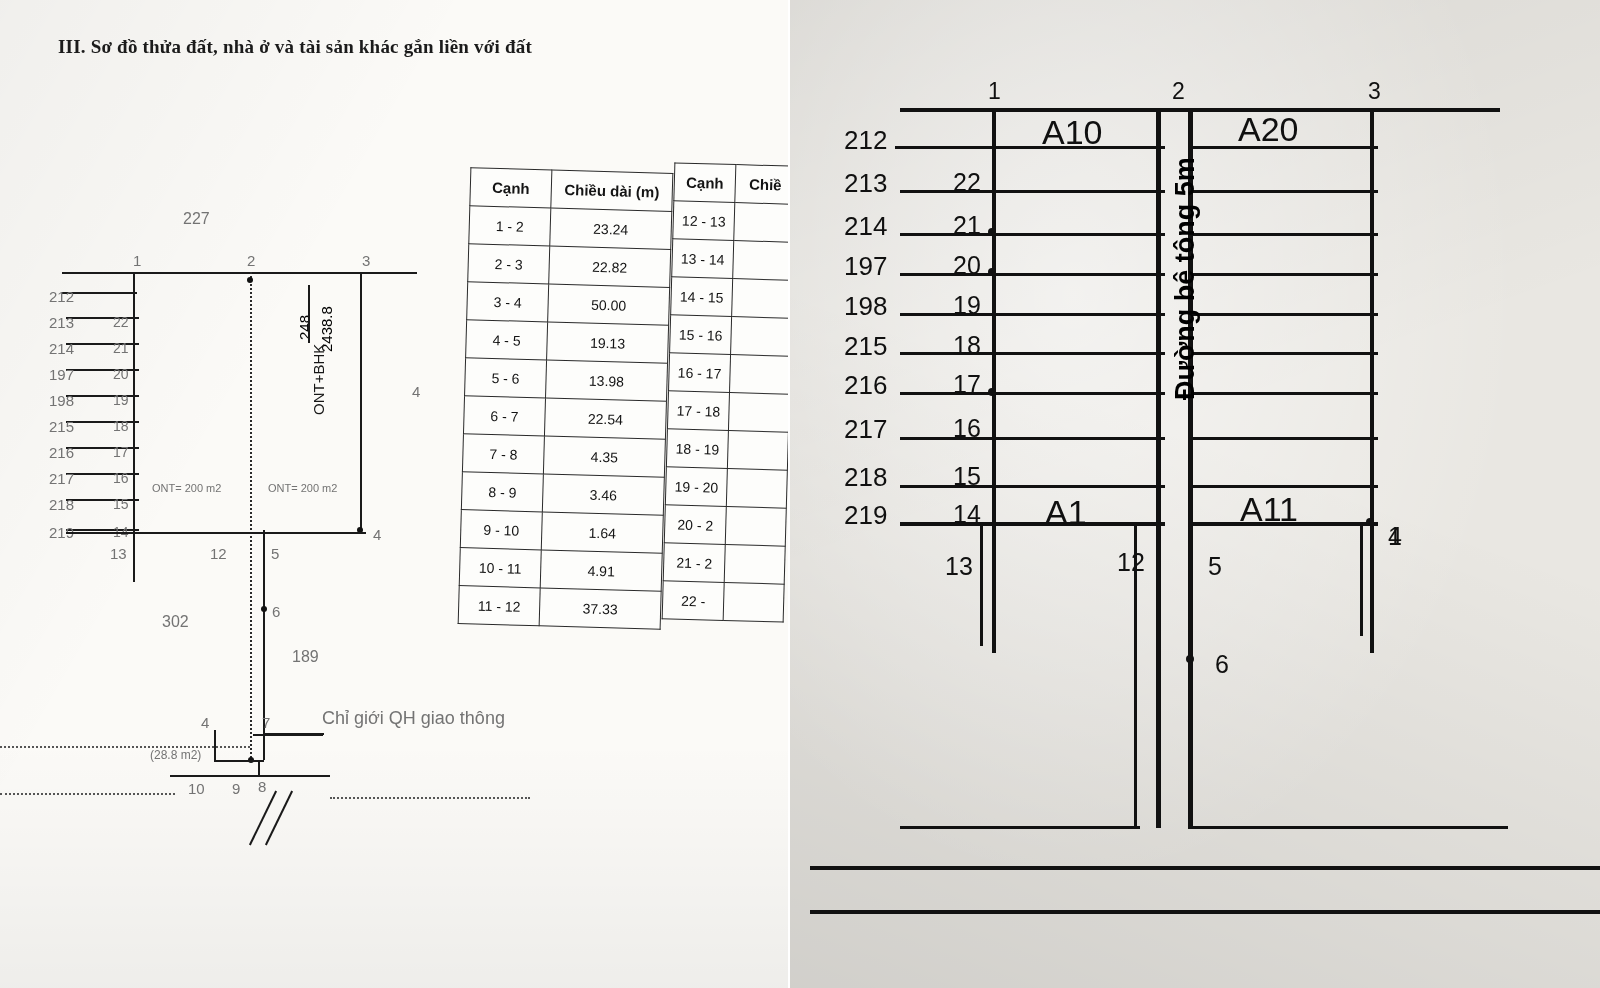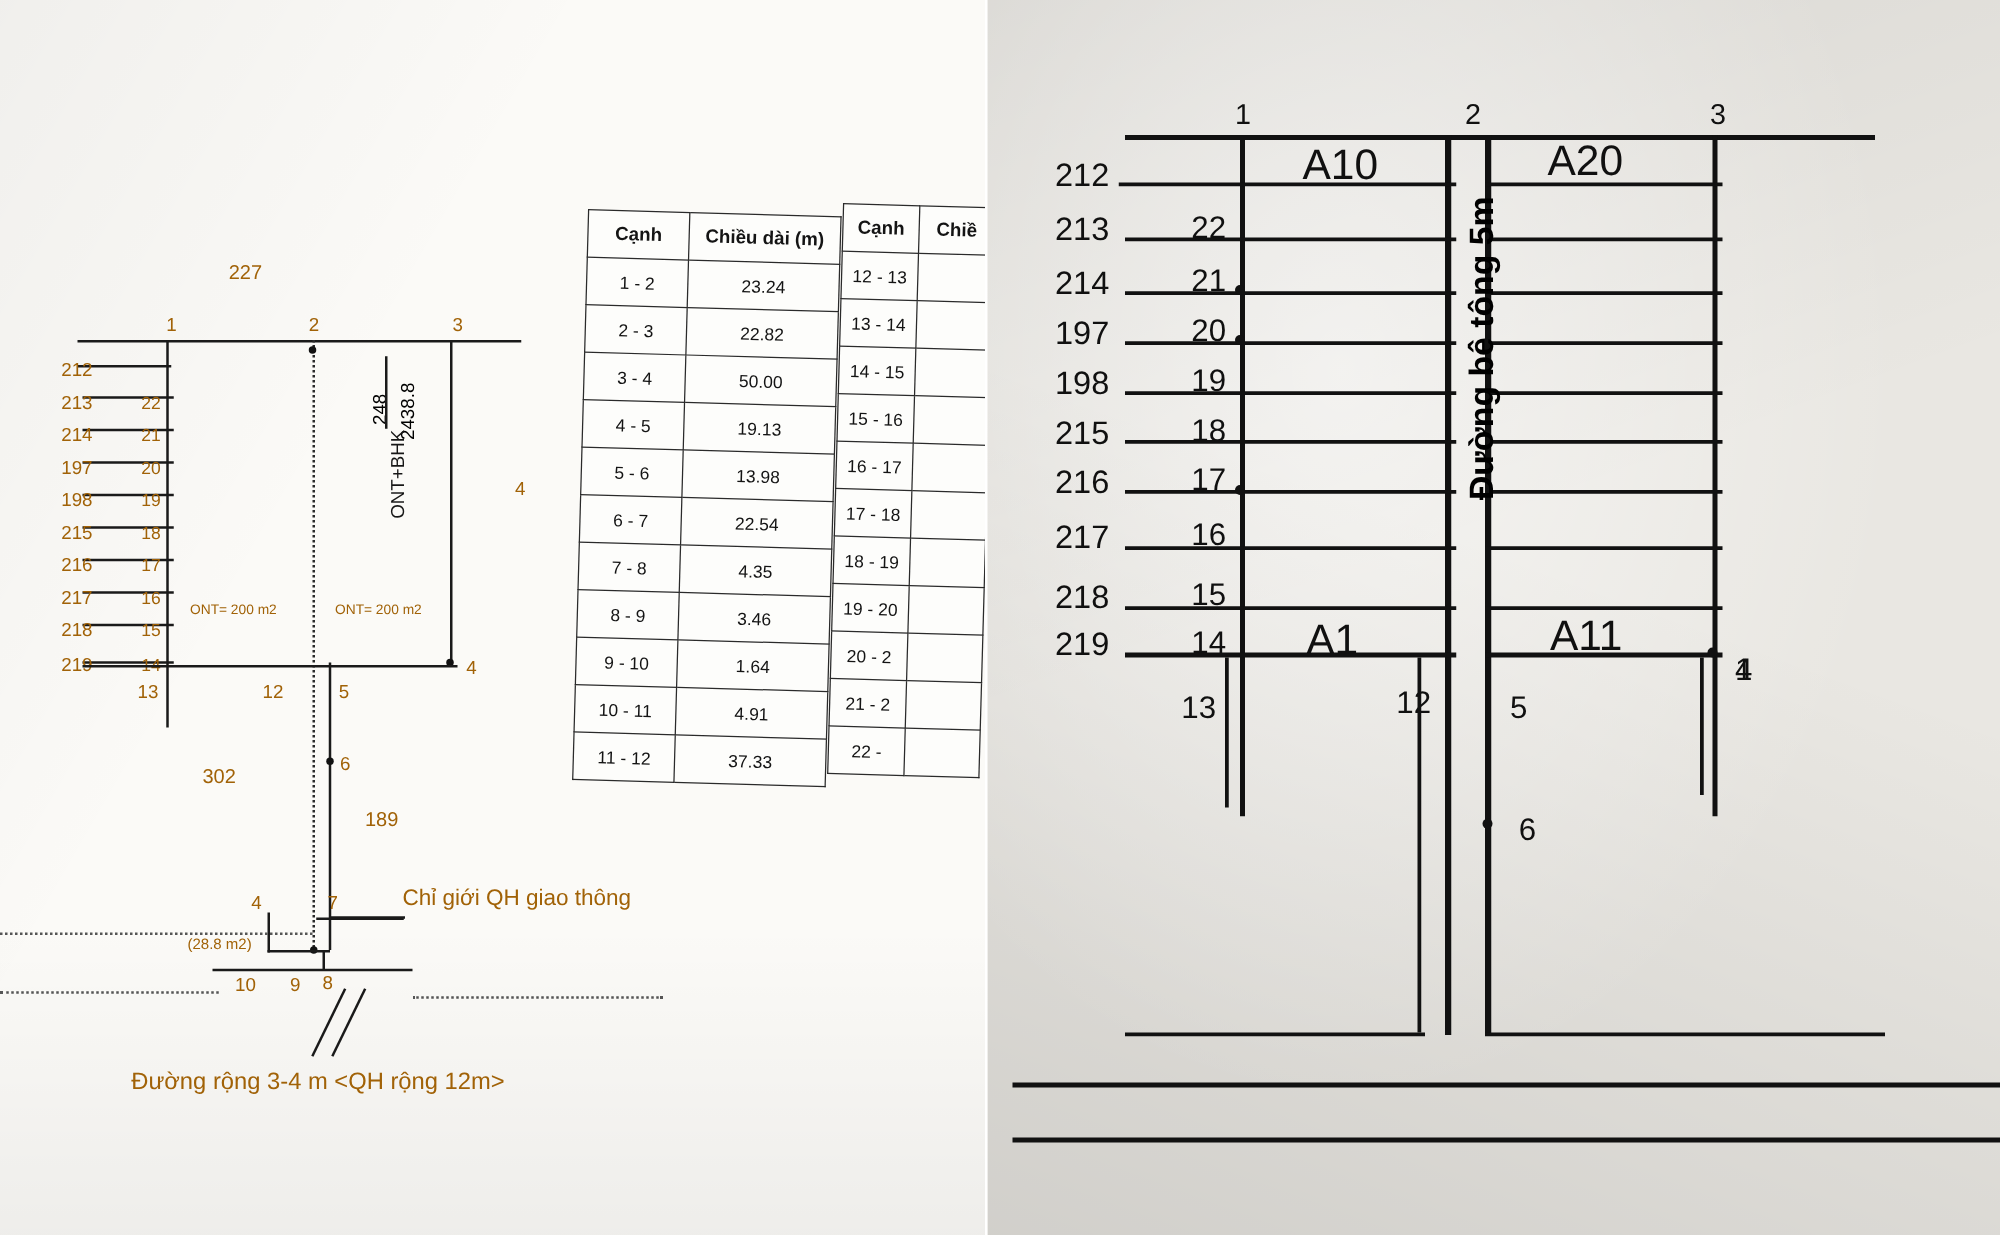--- a/index.html
+++ b/index.html
@@ -7,21 +7,21 @@
   .page{position:relative;width:1600px;height:988px;}
 
   
   .left{position:absolute;left:0;top:0;width:790px;height:988px;background:#fbfaf7;overflow:hidden;}
   .left:before{content:"";position:absolute;inset:0;
     background:linear-gradient(120deg,rgba(0,0,0,0.045),rgba(0,0,0,0) 35%),
                linear-gradient(0deg,rgba(0,0,0,0.05),rgba(0,0,0,0) 25%);}
   .lheading{position:absolute;left:58px;top:36px;font-size:19px;font-weight:bold;color:#1b1b1b;
     font-family:"Liberation Serif",serif;letter-spacing:.2px;}
 
-  .lbl{position:absolute;font-family:"Liberation Sans",sans-serif;color:#a16207;white-space:nowrap;}
+  .lbl{position:absolute;font-family:"Liberation Sans",sans-serif;color:#737373;white-space:nowrap;}
 
   .hline{position:absolute;background:#1a1a1a;height:2px;}
   .vline{position:absolute;background:#1a1a1a;width:2px;}
   .dotv{position:absolute;width:0;border-left:2px dotted #2a2a2a;}
   .doth{position:absolute;height:0;border-top:2px dotted #555;}
   .dot{position:absolute;width:6px;height:6px;border-radius:50%;background:#111;}
 
   .vtext{position:absolute;transform:rotate(-90deg);transform-origin:left top;
     font-family:"Liberation Sans",sans-serif;}
 
@@ -51,20 +51,21 @@
     font-family:"Liberation Sans",sans-serif;font-weight:bold;}
   .divider{position:absolute;left:788px;top:0;width:4px;height:988px;background:#ffffff;}
 </style>
 </head>
 <body>
 
 <div class="page">
 
   <div class="left">
 
+    <div class="lheading">III. Sơ đồ thửa đất, nhà ở và tài sản khác gắn liền với đất</div>
 
     <div class="lbl" style="left:183px;top:210px;font-size:16px;">227</div>
     <div class="lbl" style="left:162px;top:613px;font-size:16px;">302</div>
     <div class="lbl" style="left:292px;top:648px;font-size:16px;">189</div>
 
     <div class="hline" style="left:62px;top:272px;width:355px;"></div>
     <div class="lbl" style="left:133px;top:252px;font-size:15px;">1</div>
     <div class="lbl" style="left:247px;top:252px;font-size:15px;">2</div>
     <div class="lbl" style="left:362px;top:252px;font-size:15px;">3</div>
 
@@ -145,21 +146,20 @@
 
     <div class="doth" style="left:0px;top:746px;width:250px;"></div>
     <div class="doth" style="left:0px;top:793px;width:175px;"></div>
     <div class="doth" style="left:330px;top:797px;width:200px;"></div>
 
     <div class="hline" style="left:253px;top:734px;width:70px;height:2px;"></div>
     <div class="lbl" style="left:322px;top:708px;font-size:18px;font-family:'Liberation Sans',sans-serif;">Chỉ giới QH giao thông</div>
 
     <div style="position:absolute;left:262px;top:788px;width:2px;height:60px;background:#1a1a1a;transform:rotate(26deg);"></div>
     <div style="position:absolute;left:278px;top:788px;width:2px;height:60px;background:#1a1a1a;transform:rotate(26deg);"></div>
-    <div class="lbl" style="left:105px;top:855px;font-size:19px;font-family:'Liberation Sans',sans-serif;">Đường rộng 3-4 m &lt;QH rộng 12m&gt;</div>
 
     <table class="tbl t1">
       <tbody>
           <tr>
         <th>Cạnh</th>
         <th class="wide">Chiều dài (m)</th>
       </tr>
       <tr>
             <td>1 - 2</td>
             <td class="wide">23.24</td>

